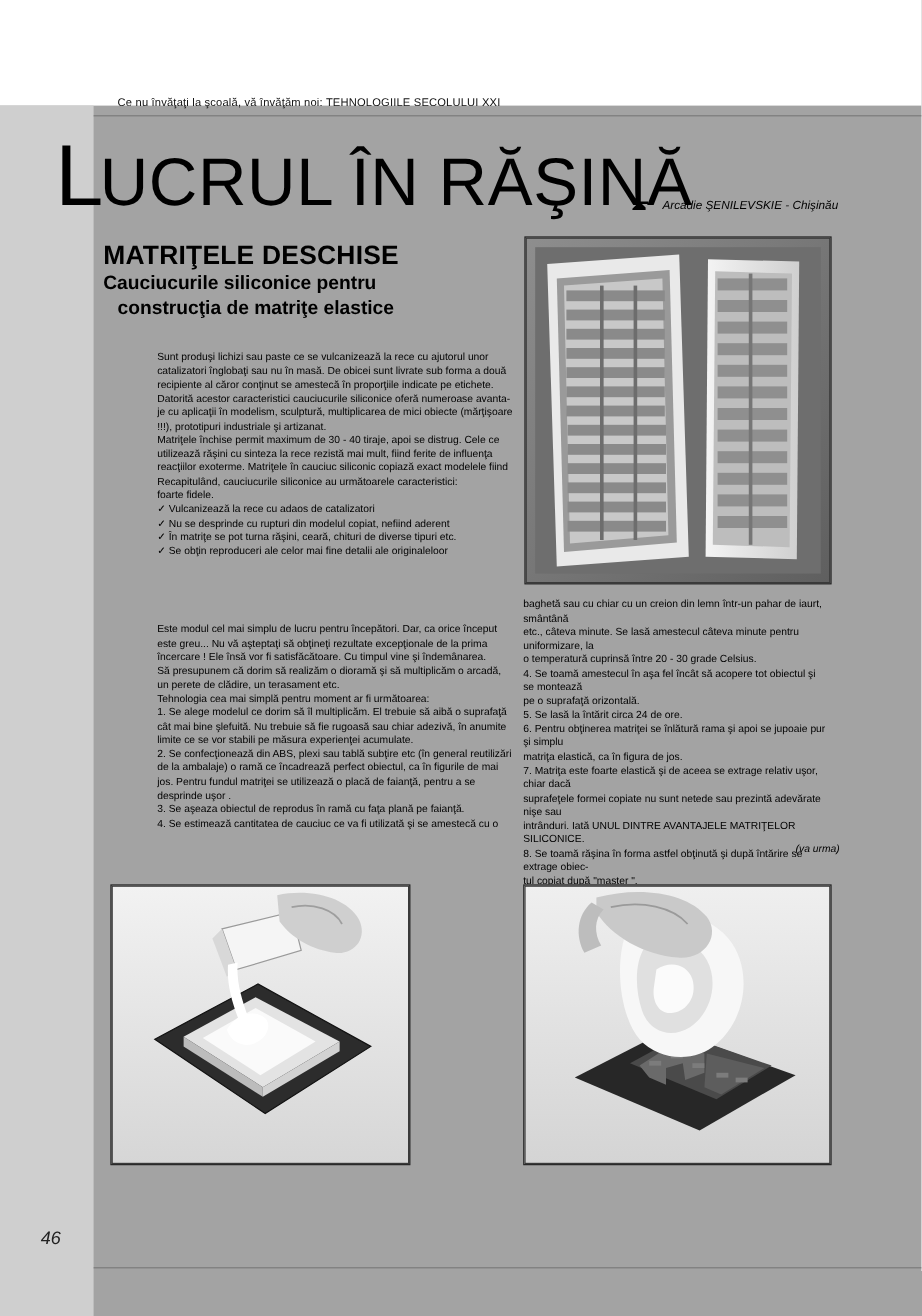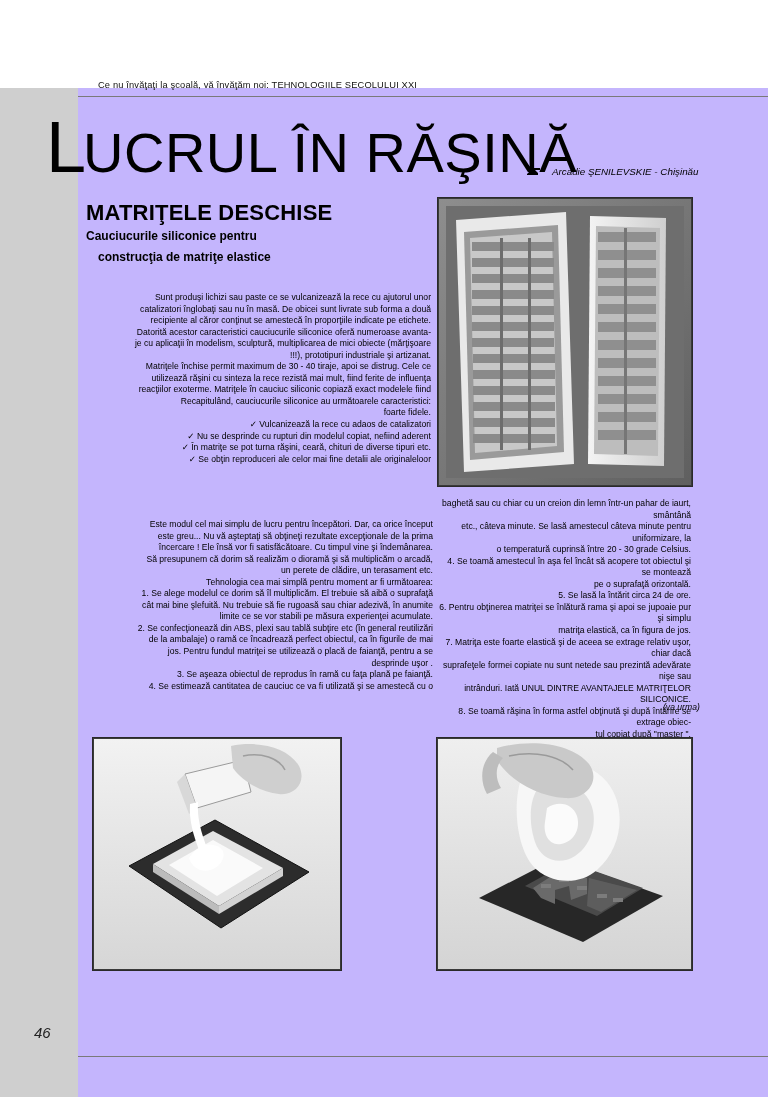--- a/index.html
+++ b/index.html
@@ -13,21 +13,21 @@
     height: 1097px;
     position: relative;
     overflow: hidden;
     color: #000;
   }
   .page {
     position: absolute;
     left: 0; top: 0;
     width: 768px;
     height: 1097px;
-    background: #c4b5fd;
+    background: #a3a3a3;
   }
   
   .gray-band {
     position: absolute;
     left: 0;
     top: 88px;
     width: 78px;
     height: 1009px;
     background: #cfcfcf;
   }
@@ -121,32 +121,32 @@
     top: 200px;
     font-size: 22px;
     font-weight: bold;
     letter-spacing: 0.2px;
     white-space: nowrap;
   }
   .sub-head {
     position: absolute;
     left: 86px;
     top: 226px;
-    font-size: 12px;
+    font-size: 16px;
     font-weight: bold;
     line-height: 21px;
     width: 330px;
   }
   .sub-head .l2 { padding-left: 12px; display: block; }
   
   .col {
     position: absolute;
     font-size: 8.6px;
     line-height: 11.55px;
-    text-align: right;
+    text-align: left;
     color: #000;
   }
   .col p { margin: 0; }
   .col-left-a { left: 131px; top: 292px; width: 300px; }
   .col-left-b { left: 131px; top: 519px; width: 302px; }
   .col-right-a { left: 436px; top: 498px; width: 255px; }
   .va-urma {
     position: absolute;
     left: 663px;
     top: 702px;

